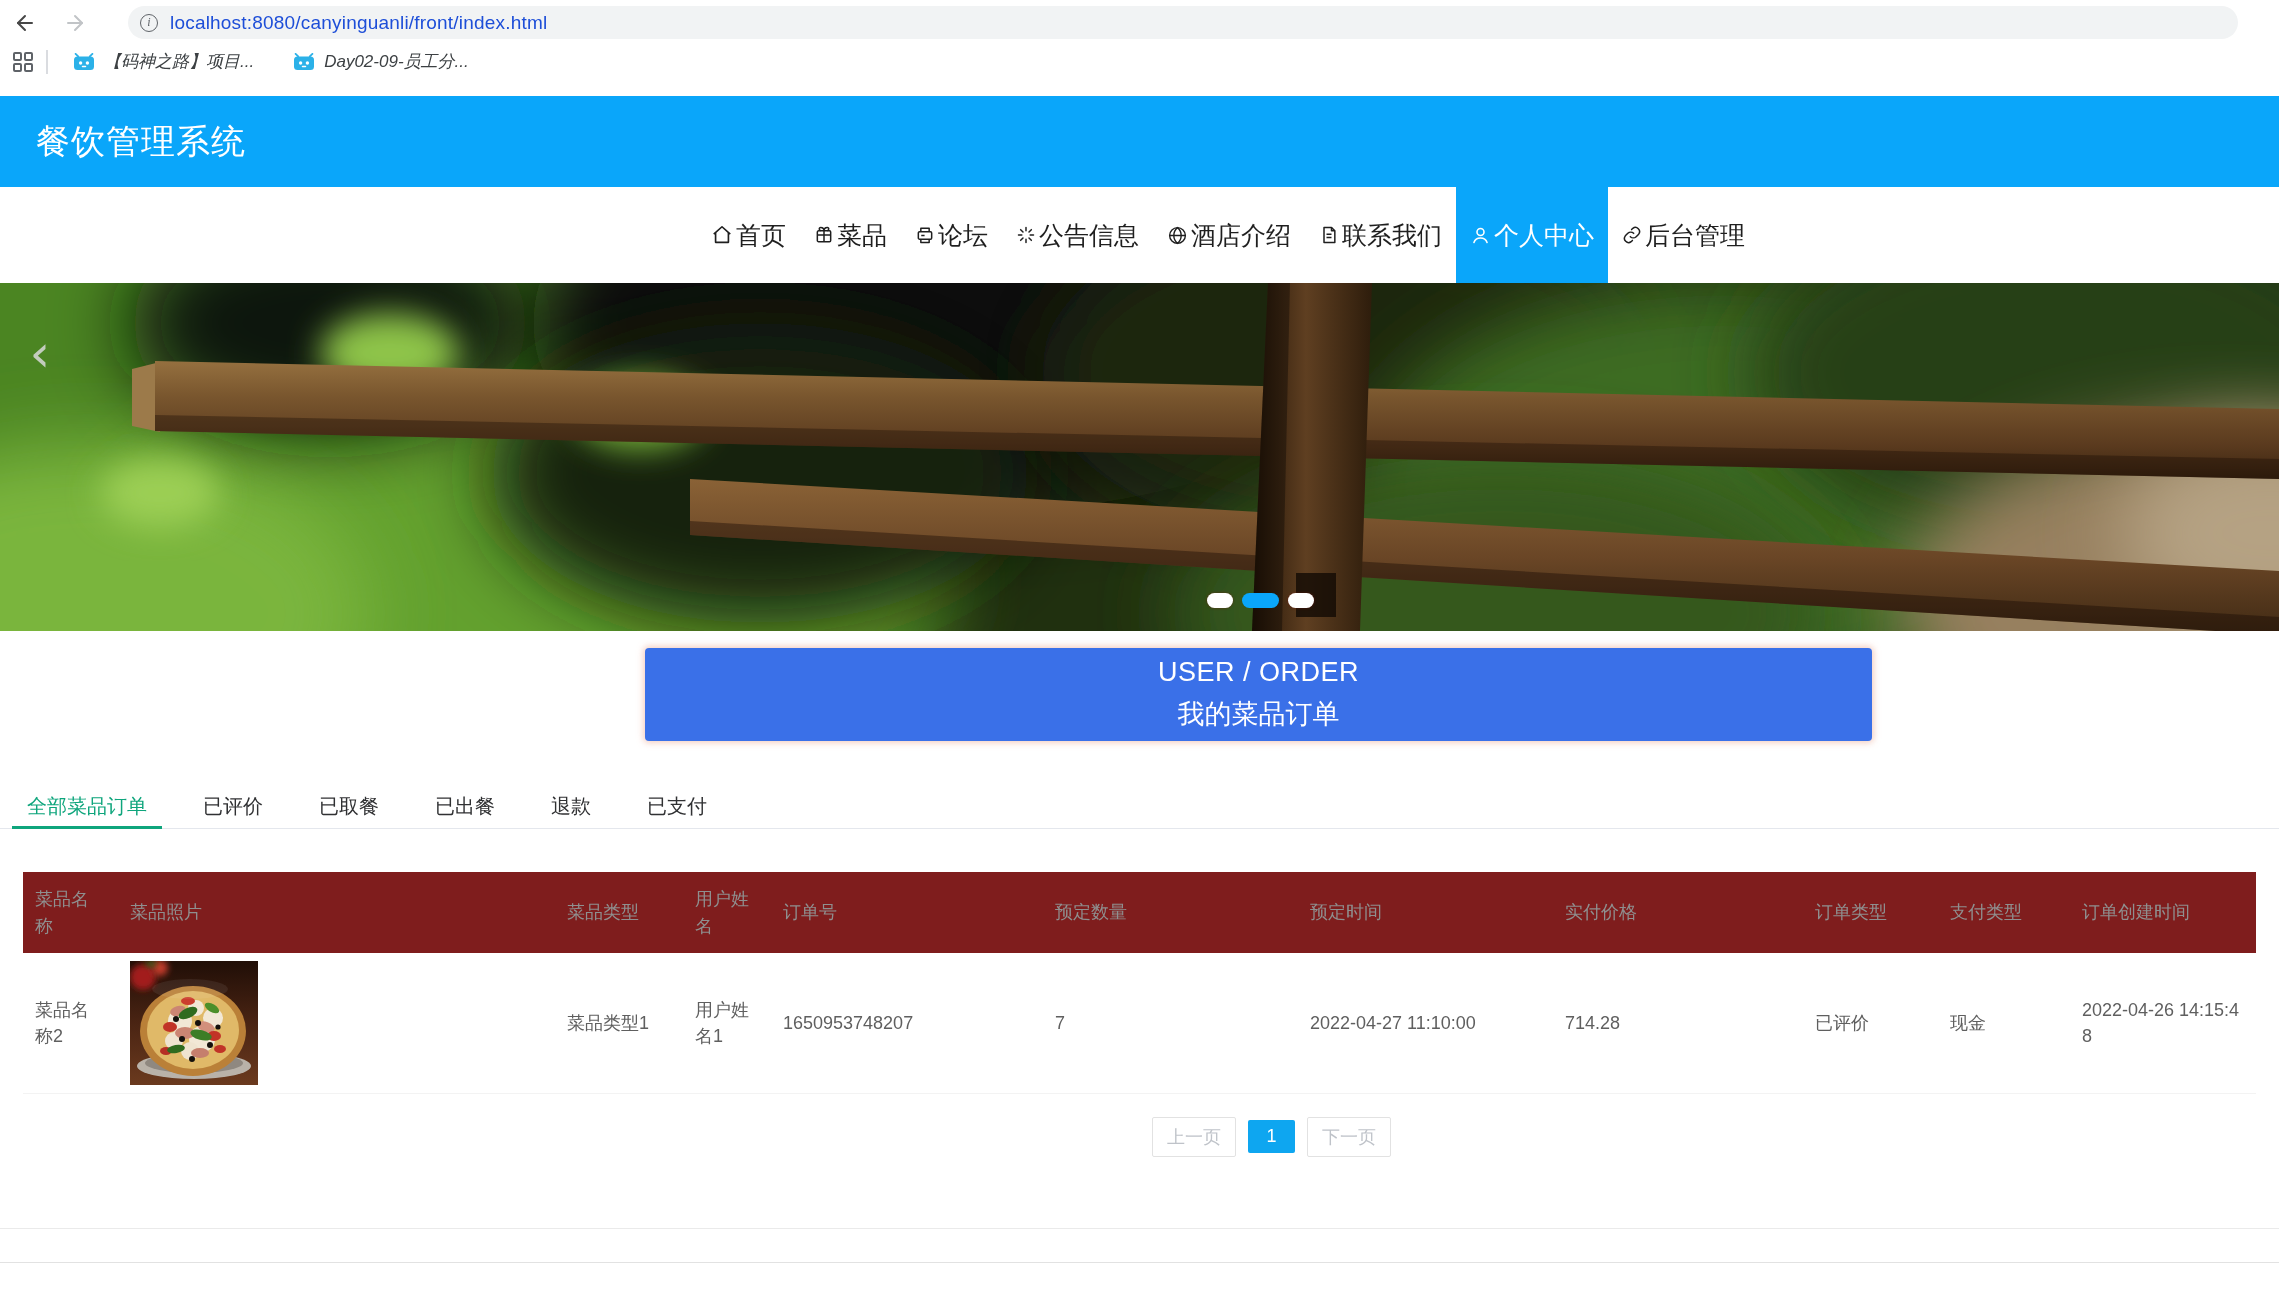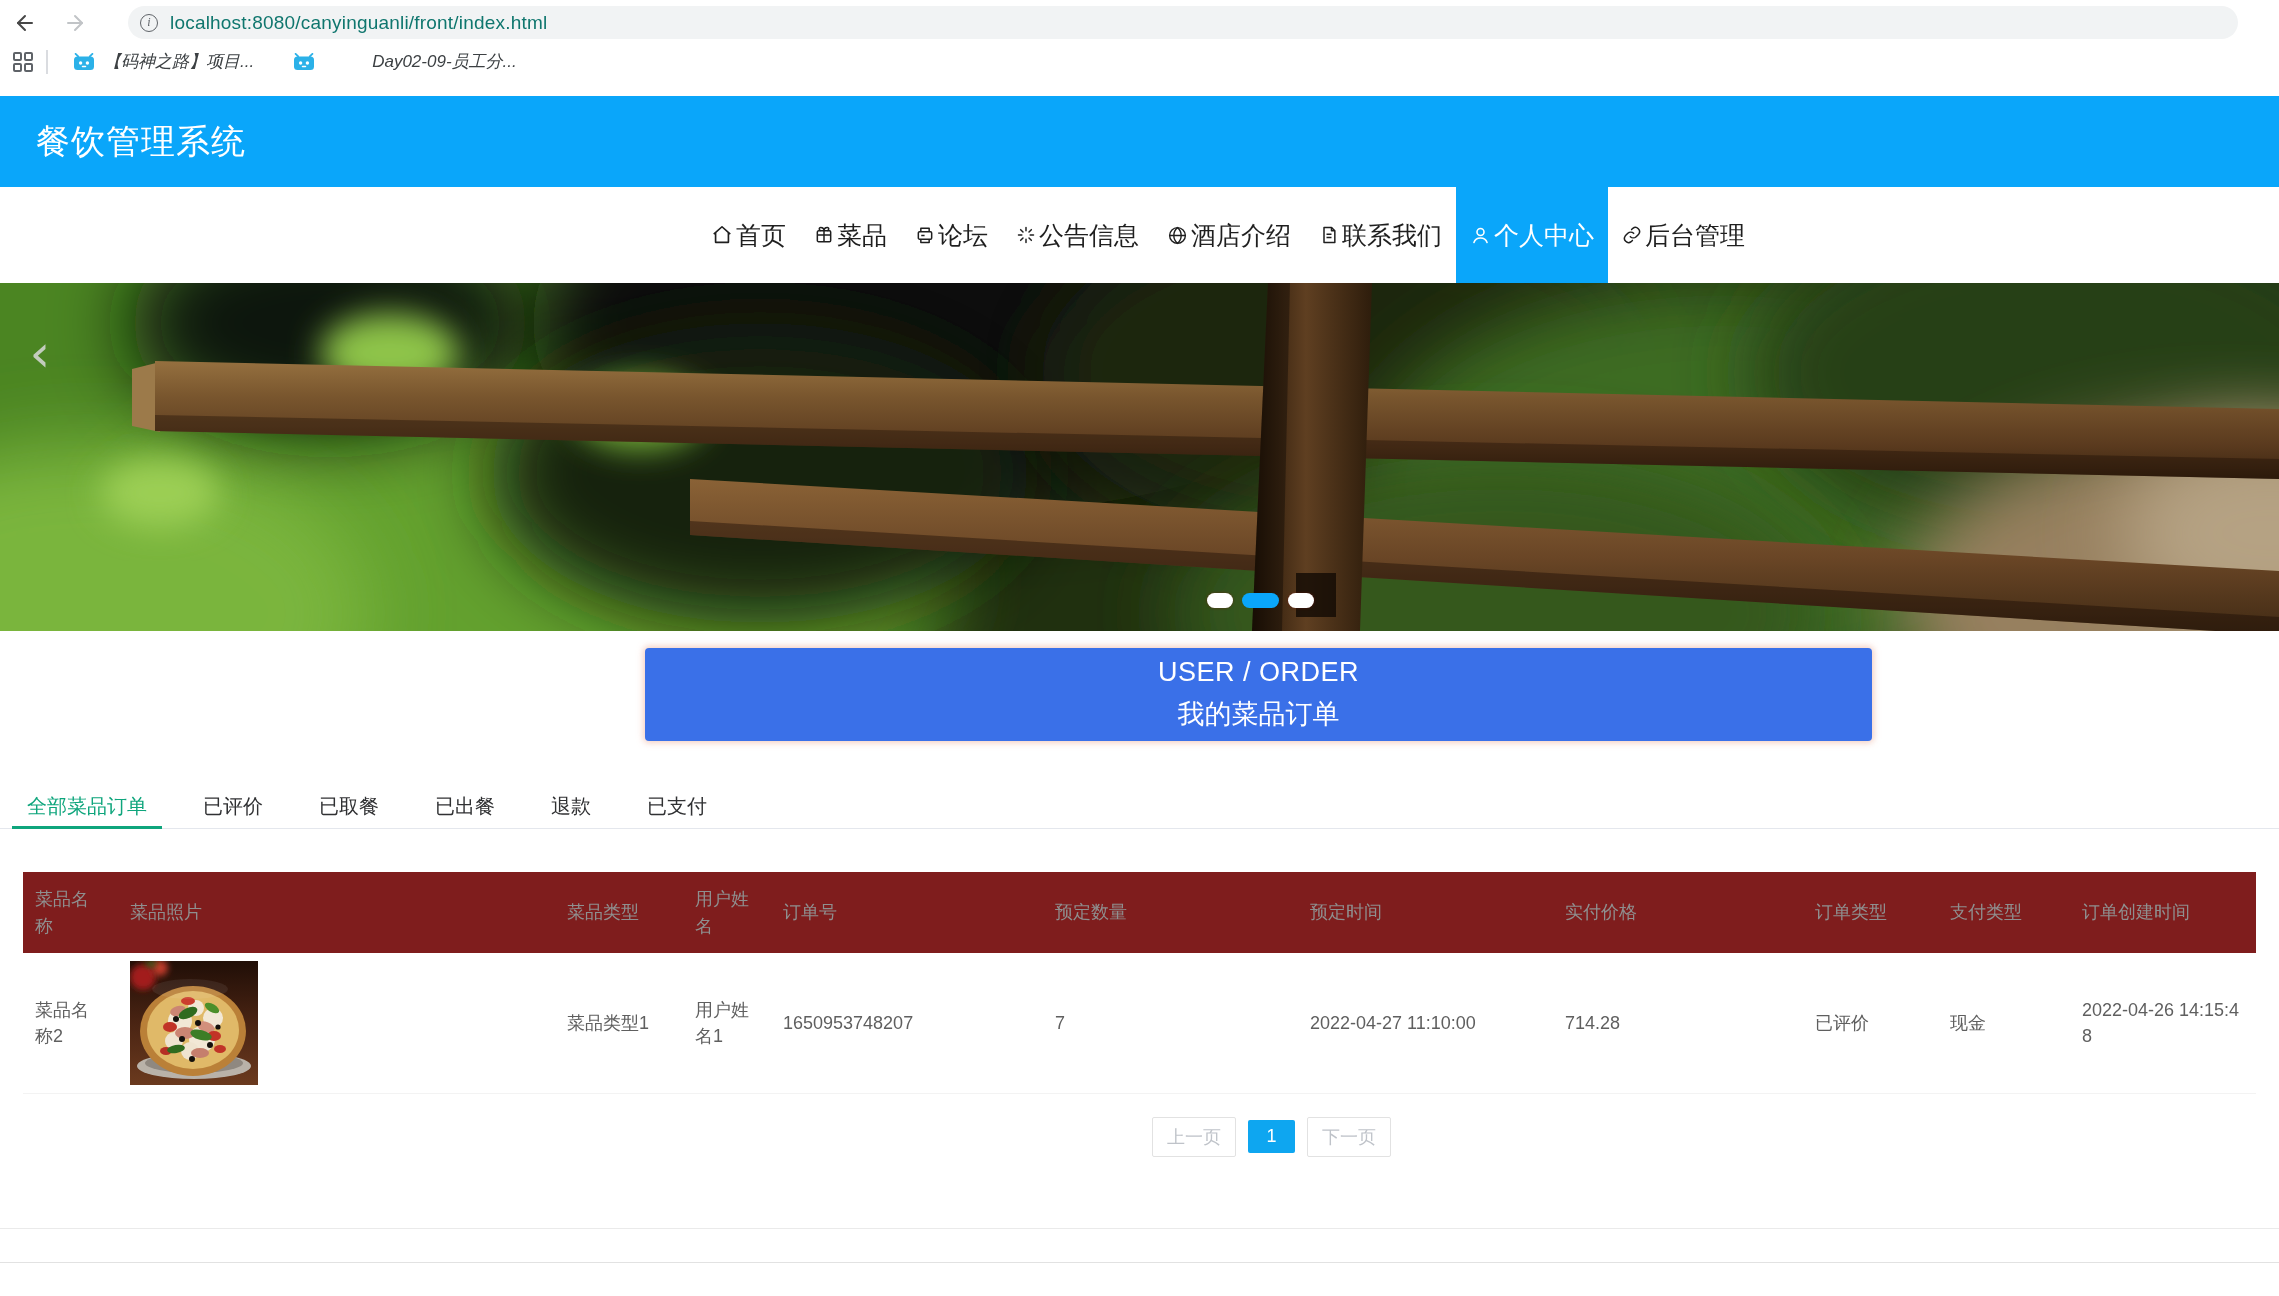--- a/index.html
+++ b/index.html
@@ -6,21 +6,21 @@
   html,body { width:2279px; height:1296px; }
   body { font-family:"Liberation Sans","DejaVu Sans",sans-serif; background:#fff; overflow:hidden; }
   .page { position:relative; width:2279px; height:1296px; background:#fff; }
 
   
   .toolbar { position:absolute; left:0; top:0; width:2279px; height:45px; background:#fff; display:flex; align-items:center; }
   .tb-btn { width:34px; height:34px; display:flex; align-items:center; justify-content:center; border-radius:50%; cursor:pointer; flex:0 0 auto; }
   .tb-back { margin-left:8px; } .tb-fwd { margin-left:16px; } .tb-refresh { margin-left:28px; } .tb-home { margin-left:28px; }
   .url-pill { position:absolute; left:128px; top:6px; width:2110px; height:33px; background:#f1f3f4; border-radius:17px; display:flex; align-items:center; }
   .info-icon { margin-left:12px; width:18px; height:18px; border:1.6px solid #5f6368; border-radius:50%; color:#5f6368; font-size:12px; display:flex; align-items:center; justify-content:center; font-family:"Liberation Serif","DejaVu Serif",serif; font-style:italic; }
-  .url-text { margin-left:12px; font-size:19px; color:#0f766e; letter-spacing:.2px; }
+  .url-text { margin-left:12px; font-size:19px; color:#1d4ed8; letter-spacing:.2px; }
 
   .bookmarks { position:absolute; left:0; top:45px; width:2279px; height:33px; background:#fff; display:flex; align-items:center;font-style:italic; }
   .apps-icon { margin-left:12px; width:22px; height:22px; }
   .bm-divider { width:2px; height:24px; background:#dadce0; margin-left:12px; }
   .bookmark { display:flex; align-items:center; margin-left:24px; cursor:pointer; }
   .bm-label { margin-left:8px; font-size:17px; color:#3c4043; }
 
   
   .site-header { position:absolute; left:0; top:96px; width:2279px; height:91px; background:#0aa6fa; display:flex; align-items:center; }
   .site-title { margin-left:36px; color:#fff; font-size:34px; letter-spacing:1px; }
@@ -115,21 +115,21 @@
       <svg width="24" height="18" viewBox="0 0 24 18">
           <path d="M6.2 3.4 3.6.9" stroke="#2bb1e8" stroke-width="1.8" stroke-linecap="round"></path>
           <path d="M17.8 3.4 20.4.9" stroke="#2bb1e8" stroke-width="1.8" stroke-linecap="round"></path>
           <rect x="2" y="3.5" width="20" height="13.5" rx="3.5" fill="#2bb1e8"></rect>
           <circle cx="8.6" cy="10" r="1.7" fill="#fff"></circle>
           <circle cx="15.4" cy="10" r="1.7" fill="#fff"></circle>
           <path d="M10.5 13.6h3" stroke="#fff" stroke-width="1.5" stroke-linecap="round"></path>
         </svg>
       <span class="bm-label">【码神之路】项目...</span>
     </div>
-    <div class="bookmark" style="margin-left:38px;gap:48px;">
+    <div class="bookmark" style="margin-left:38px;">
       <svg width="24" height="18" viewBox="0 0 24 18">
           <path d="M6.2 3.4 3.6.9" stroke="#2bb1e8" stroke-width="1.8" stroke-linecap="round"></path>
           <path d="M17.8 3.4 20.4.9" stroke="#2bb1e8" stroke-width="1.8" stroke-linecap="round"></path>
           <rect x="2" y="3.5" width="20" height="13.5" rx="3.5" fill="#2bb1e8"></rect>
           <circle cx="8.6" cy="10" r="1.7" fill="#fff"></circle>
           <circle cx="15.4" cy="10" r="1.7" fill="#fff"></circle>
           <path d="M10.5 13.6h3" stroke="#fff" stroke-width="1.5" stroke-linecap="round"></path>
         </svg>
       <span class="bm-label">Day02-09-员工分...</span>
     </div>

